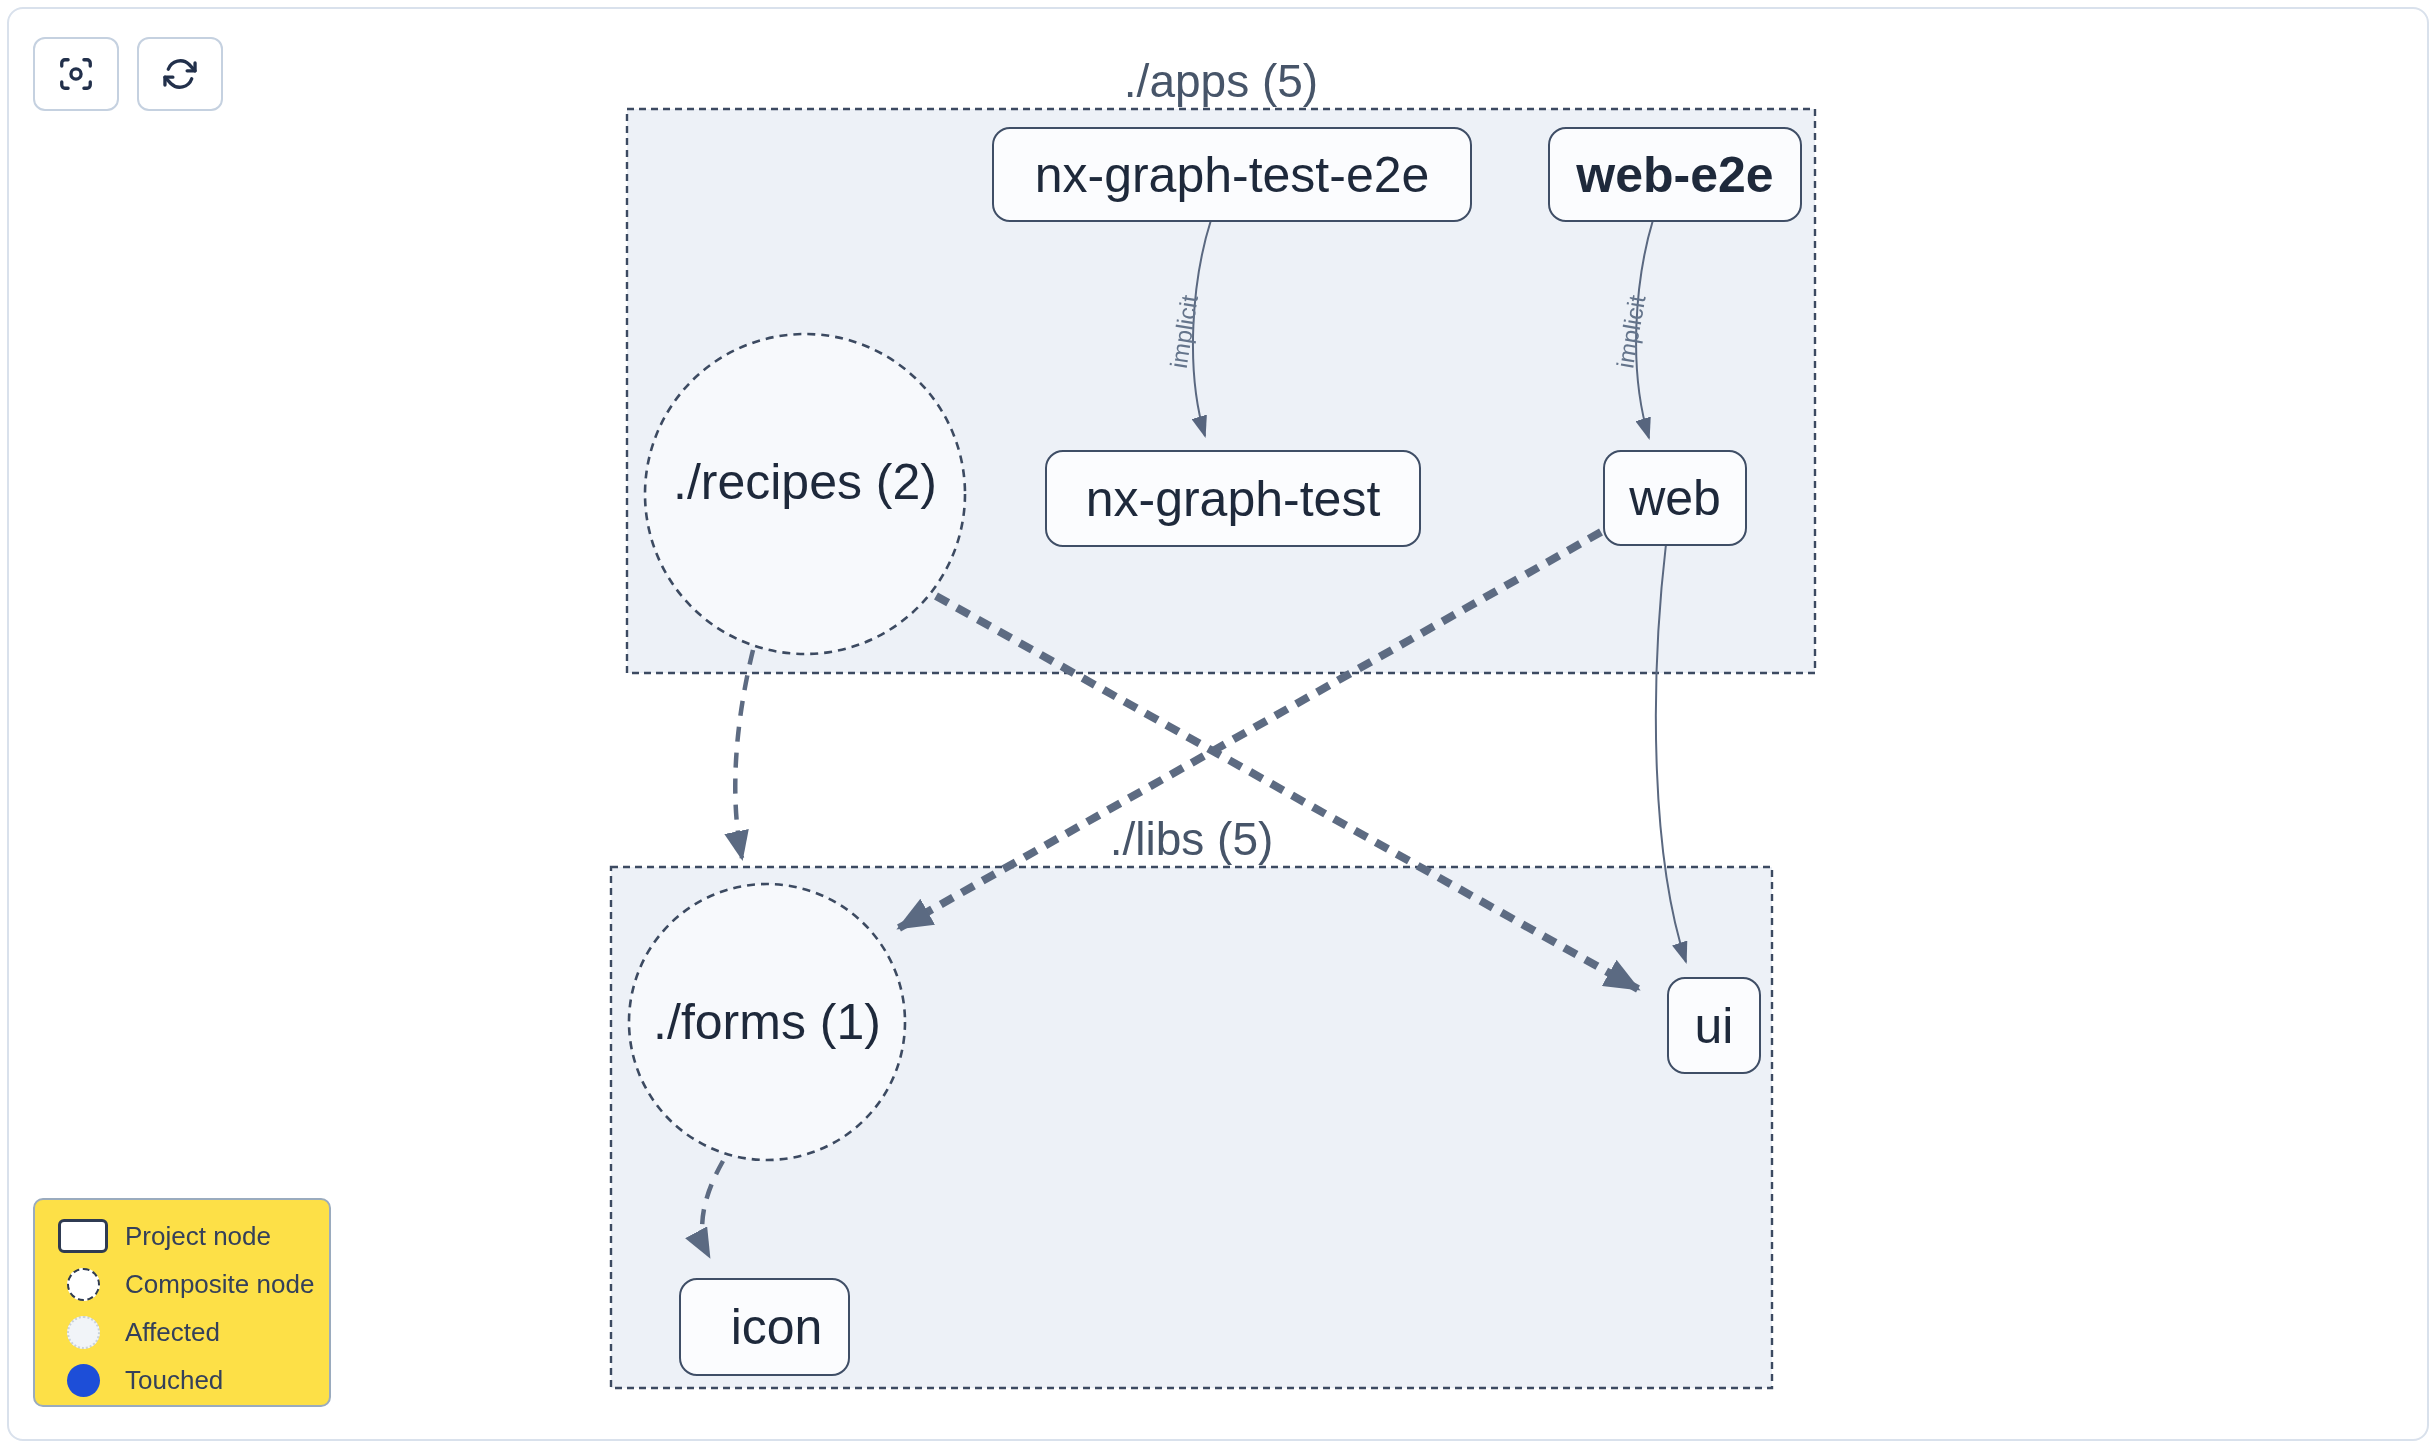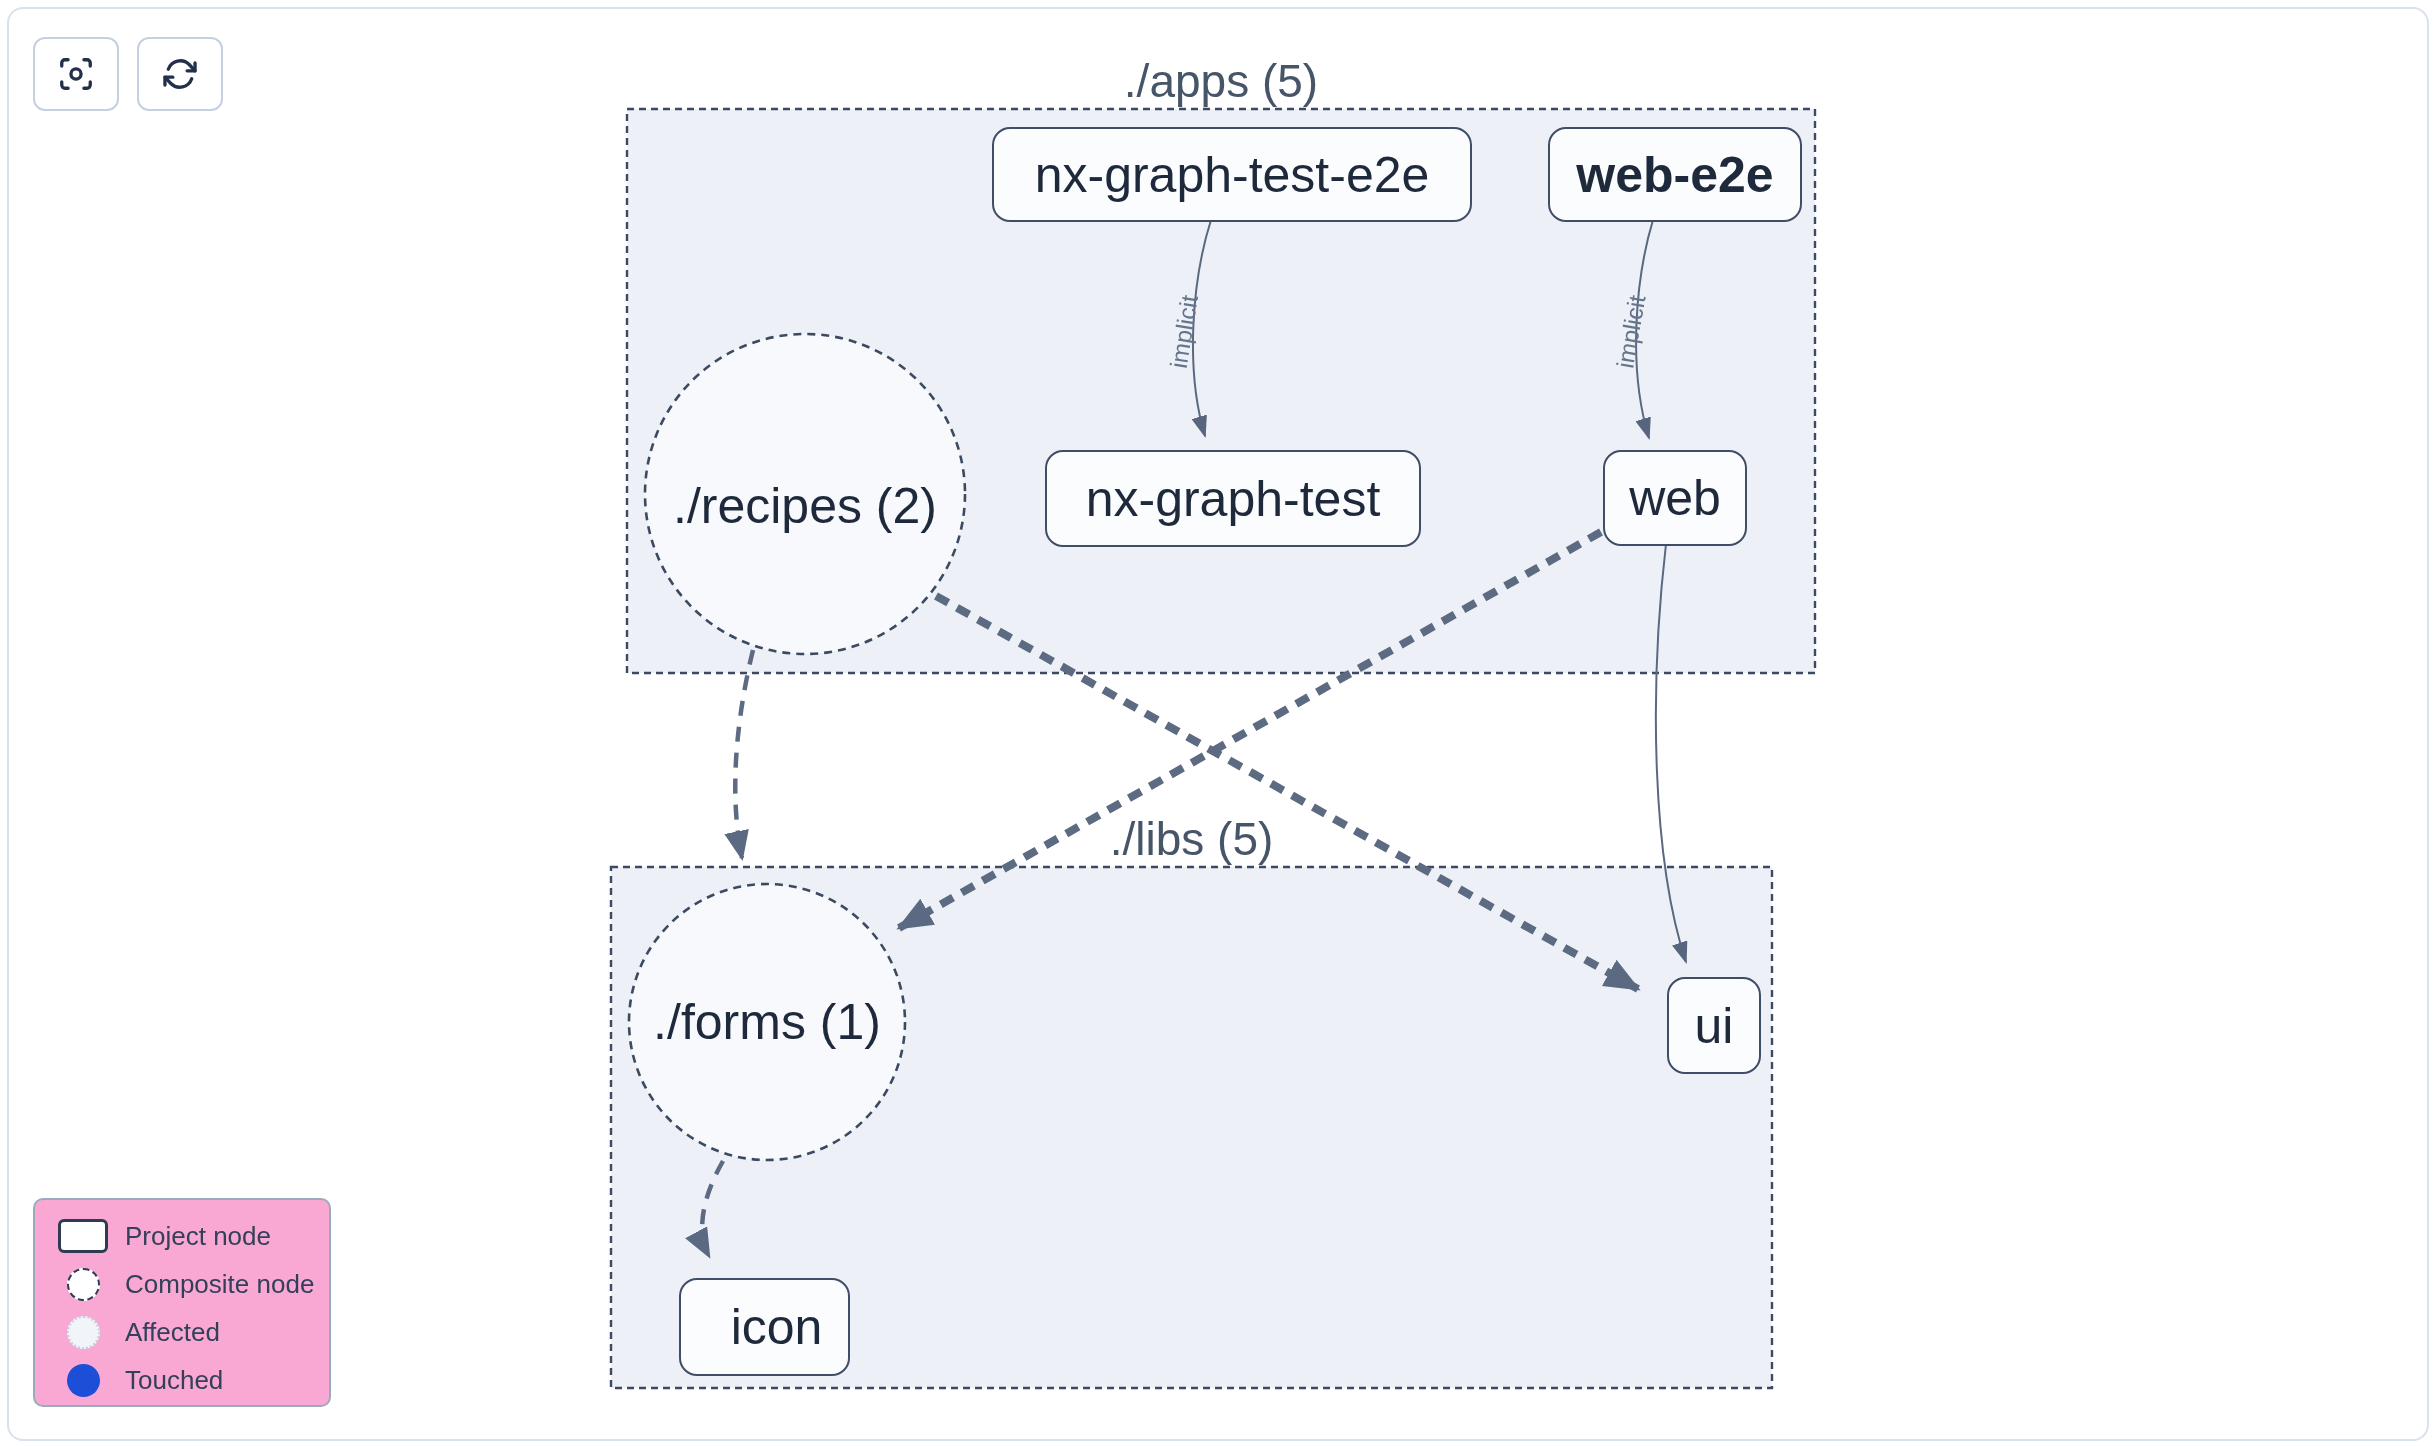--- a/index.html
+++ b/index.html
@@ -20,21 +20,21 @@
   
   .pnode{position:absolute;display:flex;align-items:center;justify-content:center;
     background:#fbfcfe;border:2px solid #3f4e66;border-radius:18px;
     font-size:50px;color:#1e293b;cursor:pointer;text-align:center;}
 
   
   .cnode-label{position:absolute;display:flex;align-items:center;justify-content:center;
     font-size:50px;color:#1e293b;cursor:pointer;}
 
   
-  .legend{position:absolute;left:33px;top:1198px;width:298px;height:209px;background:#f9a8d4;
+  .legend{position:absolute;left:33px;top:1198px;width:298px;height:209px;background:#fde047;
     border:2px solid #9aabbe;border-radius:10px;box-sizing:border-box;padding:12px 0 0 22px;}
   .legend-row{display:flex;align-items:center;height:48px;}
   .legend-swatch-box{width:52px;display:flex;align-items:center;justify-content:center;}
   .legend-label{margin-left:16px;font-size:26px;color:#34405a;}
   .sw-project{width:44px;height:28px;border:3px solid #2f3b52;border-radius:6px;background:#fff;}
   .sw-composite{width:29px;height:29px;border:2px dashed #2f3b52;border-radius:50%;background:#fff;}
   .sw-affected{width:29px;height:29px;border:2px dotted #c8d1dc;border-radius:50%;background:#f1f4f8;}
   .sw-touched{width:33px;height:33px;border-radius:50%;background:#1d4ed8;}
 </style>
 </head>
@@ -71,21 +71,21 @@
   <path d="M 753 650 C 736 720 729 795 742 858" fill="none" stroke="#5d6b82" stroke-width="4.5" stroke-dasharray="15 11" marker-end="url(#arrow-mid)"></path>
   <path d="M 723 1161 C 702 1198 696 1232 709 1256" fill="none" stroke="#5d6b82" stroke-width="4.5" stroke-dasharray="15 11" marker-end="url(#arrow-mid)"></path>
 
   <text transform="translate(1186,332) rotate(-81)" text-anchor="middle" dominant-baseline="middle" font-size="24" fill="#64748b">implicit</text>
   <text transform="translate(1633,332) rotate(-80)" text-anchor="middle" dominant-baseline="middle" font-size="24" fill="#64748b">implicit</text>
 </svg>
 
 <div class="group-label" style="left:627px;top:54px;width:1188px;position:absolute;">./apps (5)</div>
 <div class="group-label" style="left:611px;top:812px;width:1161px;position:absolute;">./libs (5)</div>
 
-<div class="cnode-label" style="left:645px;top:346px;width:320px;height:320px;">./recipes (2)</div>
+<div class="cnode-label" style="left:645px;top:322px;width:320px;height:320px;">./recipes (2)</div>
 <div class="cnode-label" style="left:629px;top:884px;width:276px;height:276px;">./forms (1)</div>
 
 <div class="pnode" style="left:992px;top:127px;width:476px;height:91px;">nx-graph-test-e2e</div>
 <div class="pnode" style="left:1548px;top:127px;width:250px;height:91px;font-weight:bold;">web-e2e</div>
 <div class="pnode" style="left:1045px;top:450px;width:372px;height:93px;">nx-graph-test</div>
 <div class="pnode" style="left:1603px;top:450px;width:140px;height:92px;">web</div>
 <div class="pnode" style="left:1667px;top:977px;width:90px;height:93px;">ui</div>
 <div class="pnode" style="left:679px;top:1278px;width:143px;height:94px;padding-left:24px;">icon</div>
 
 <div class="toolbar">

